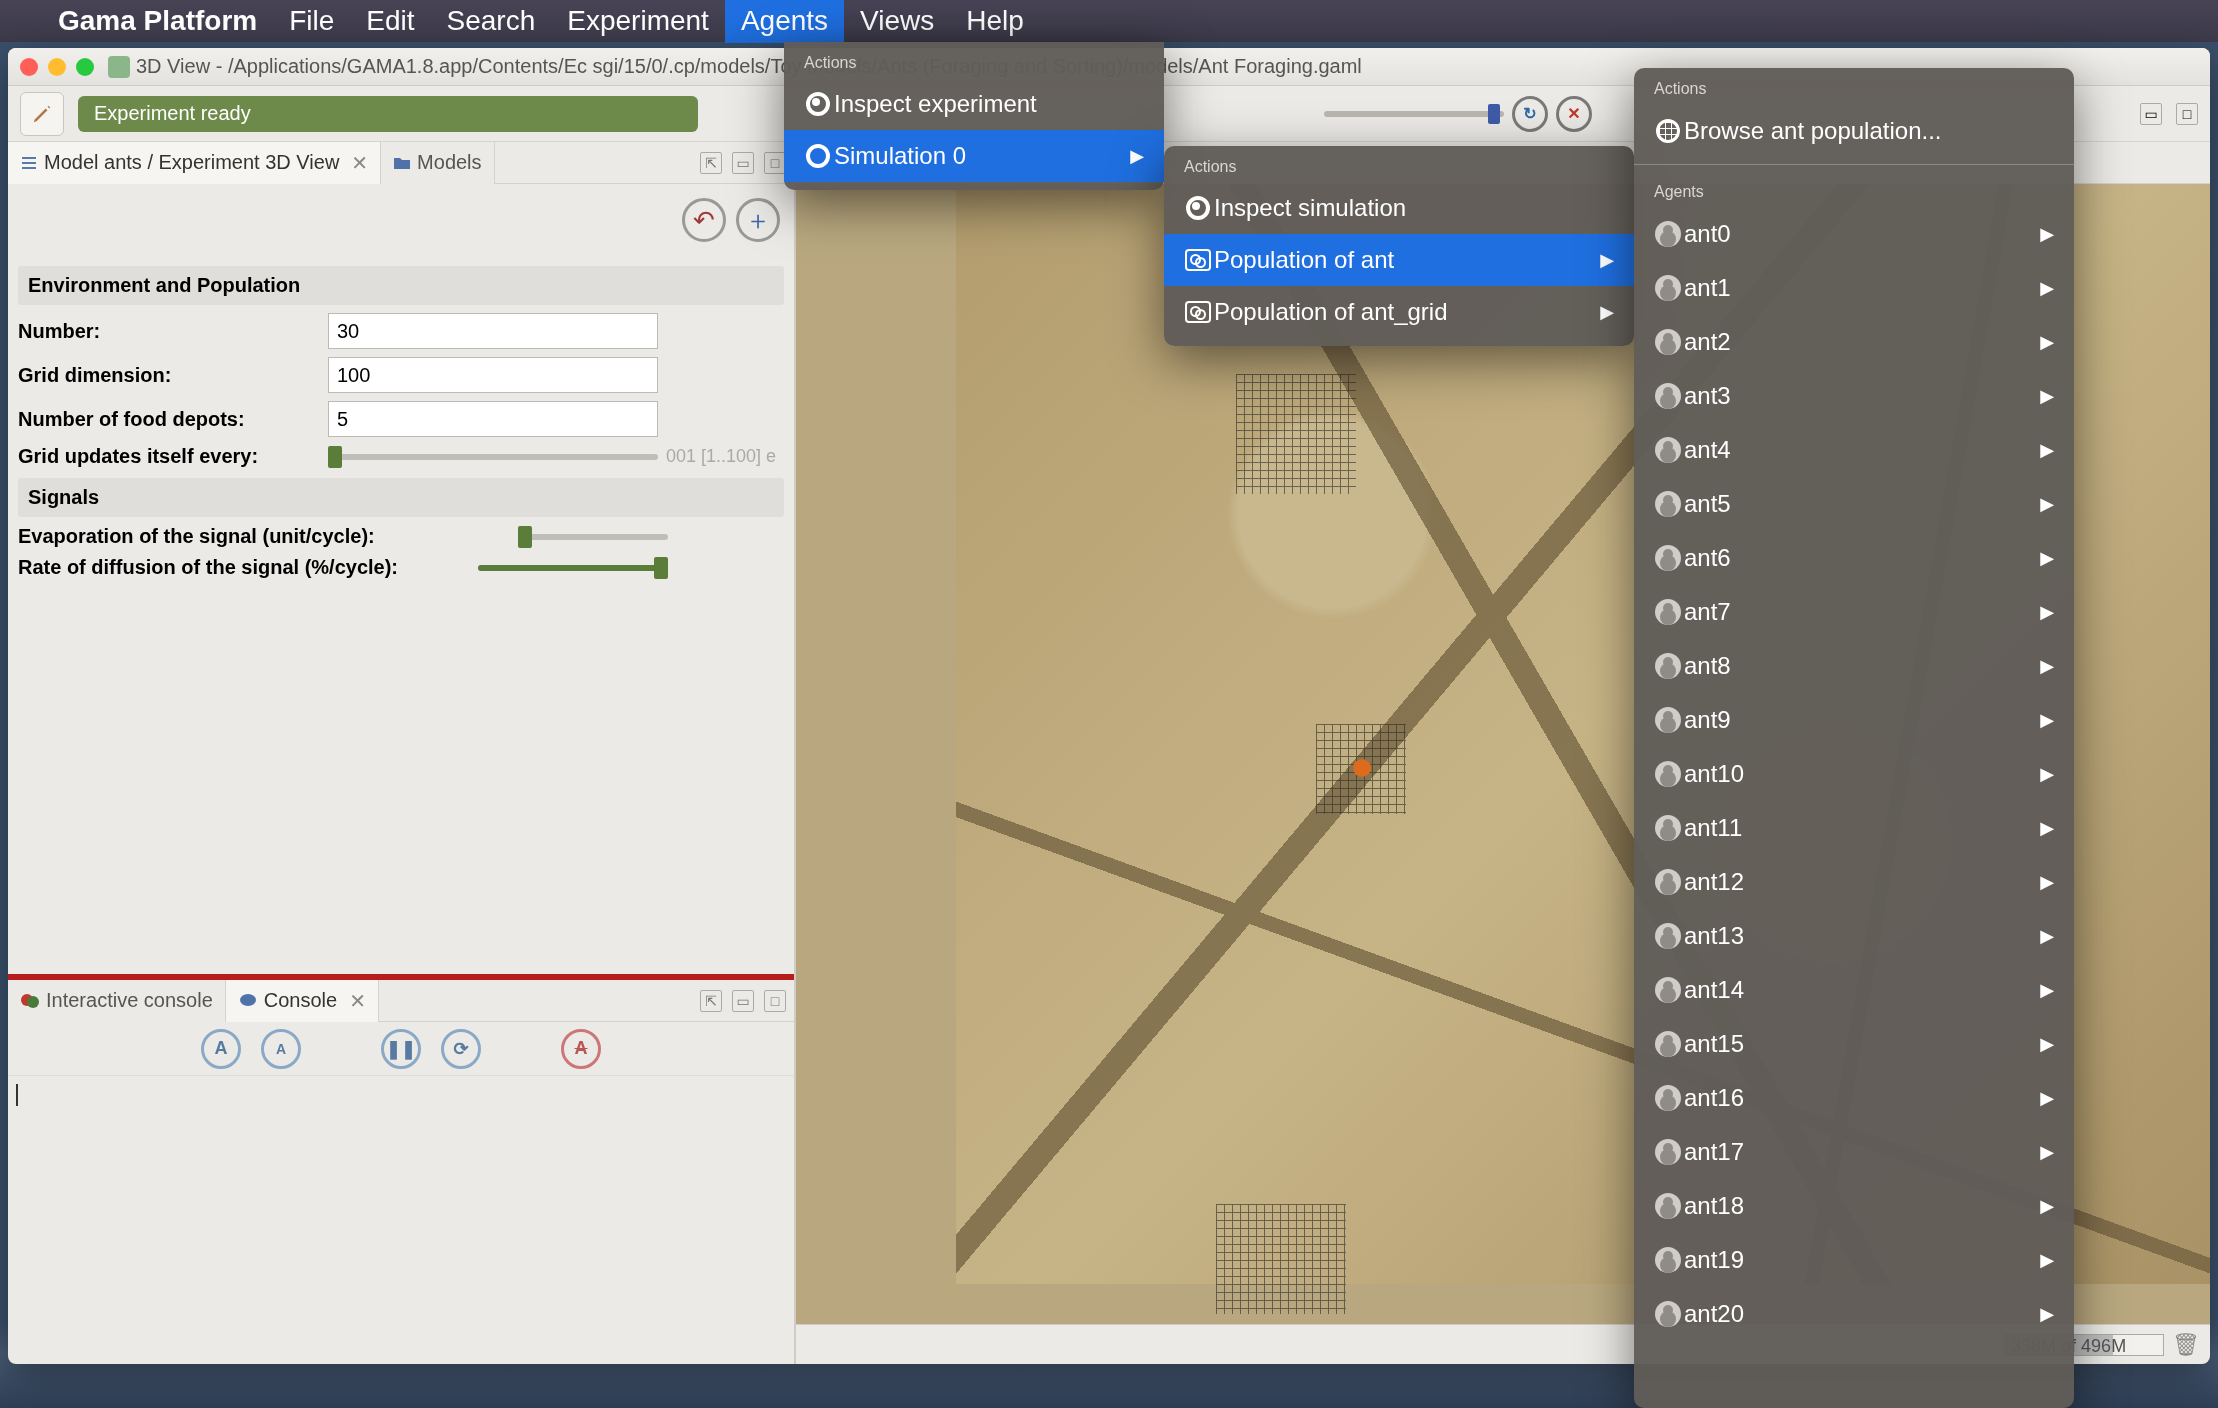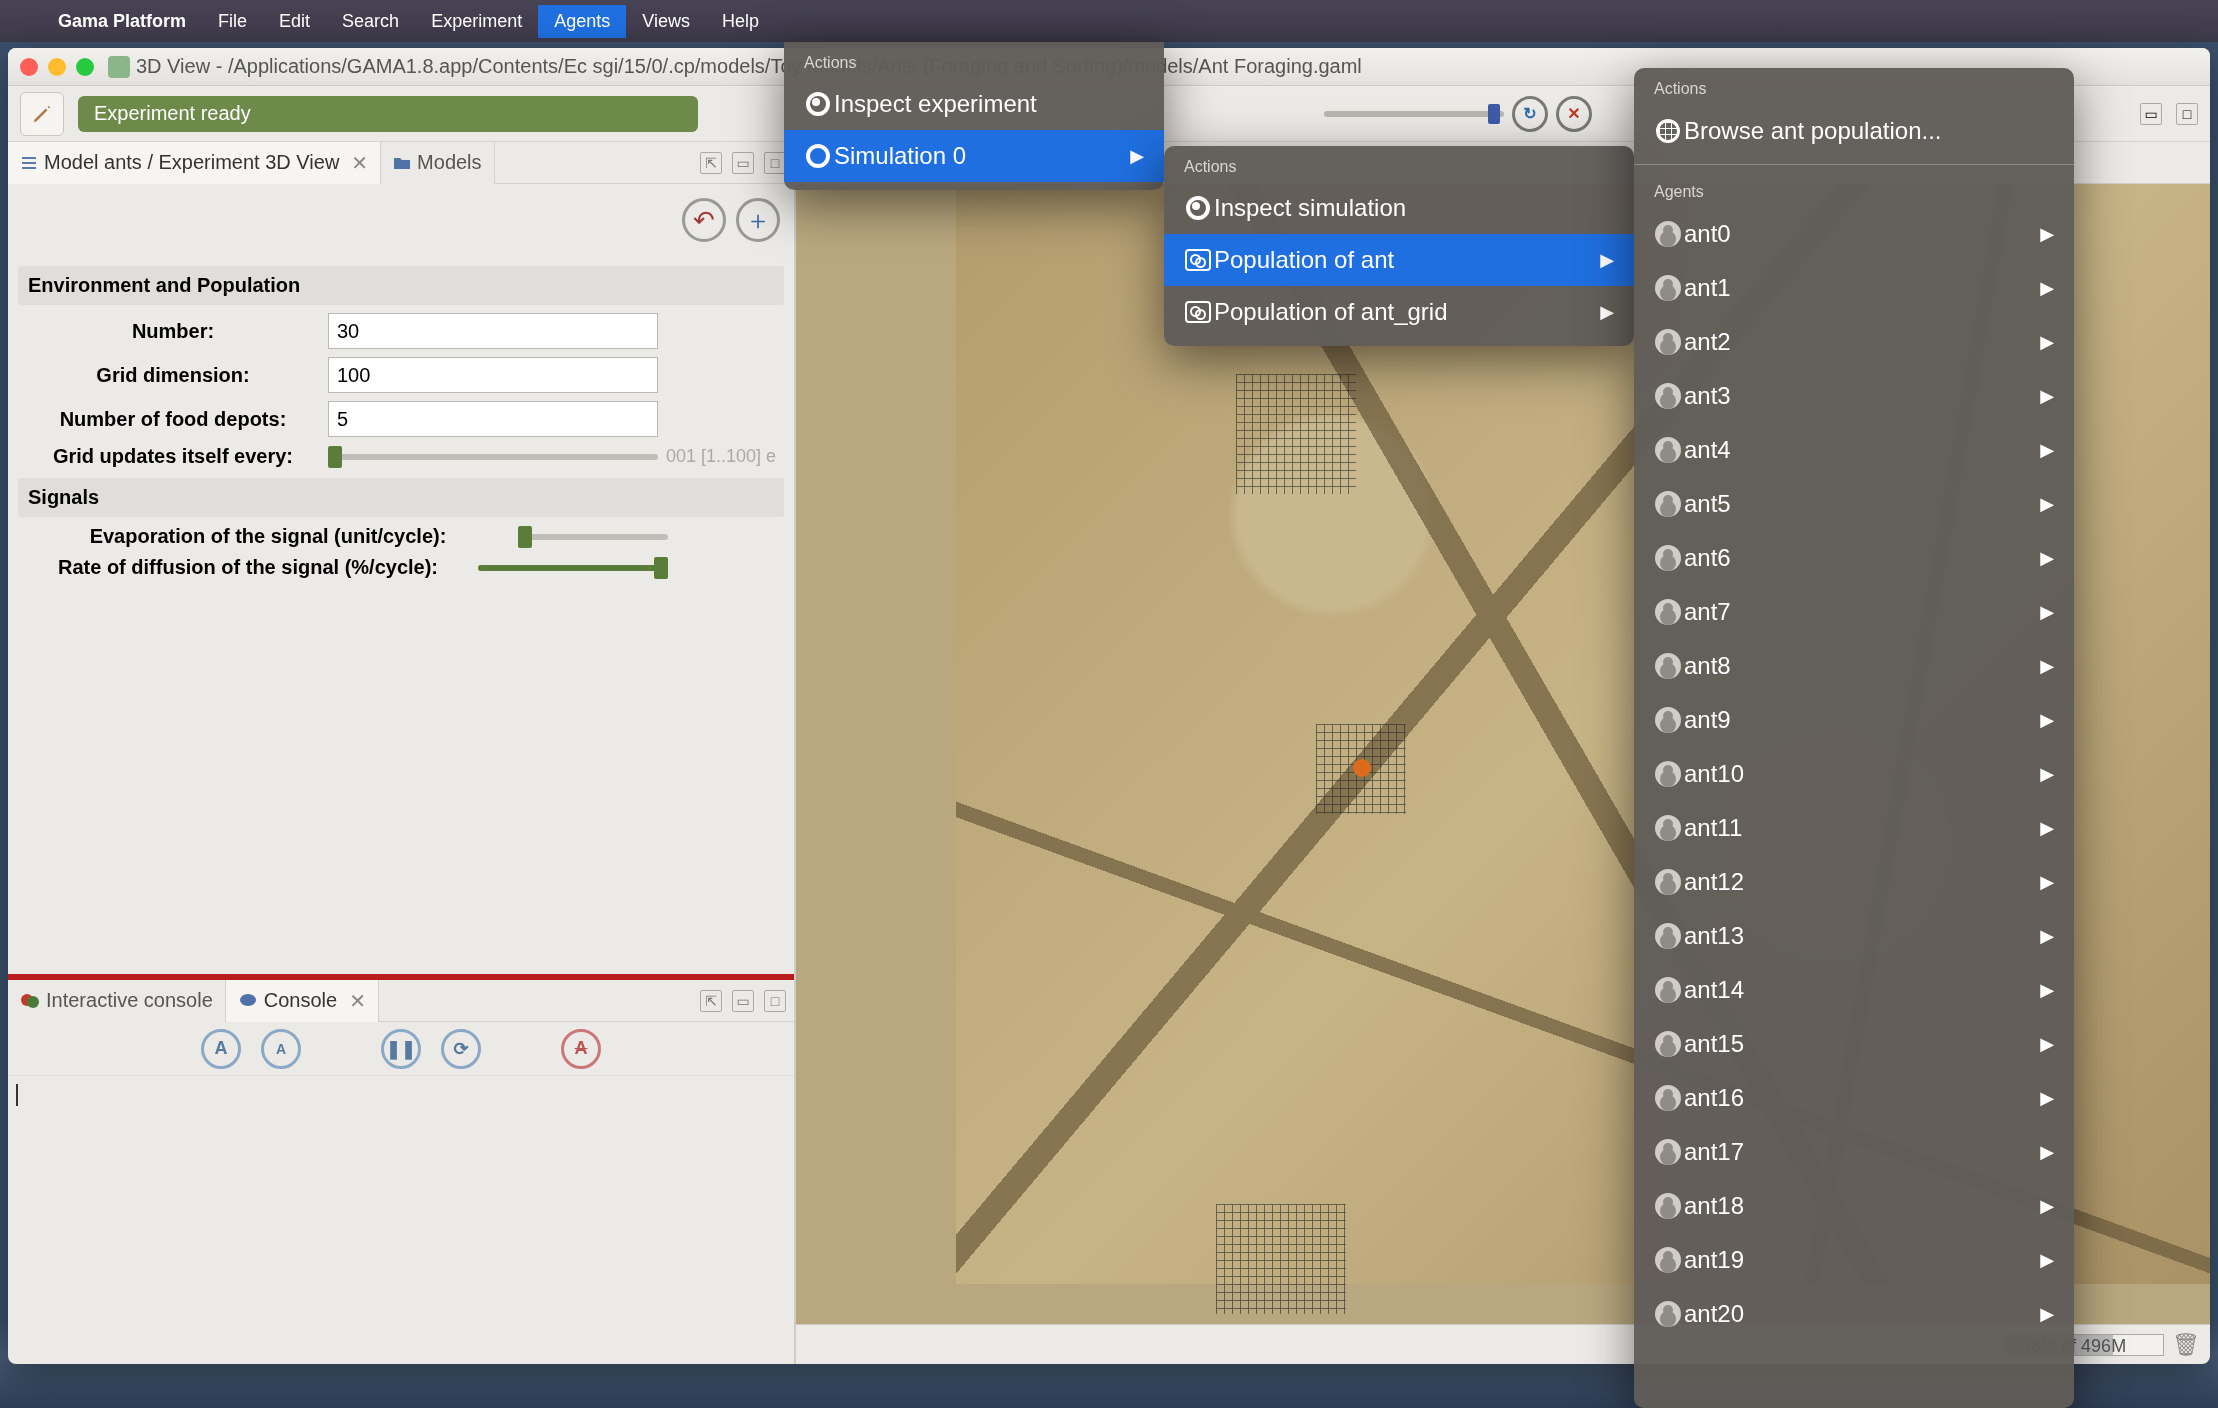--- a/index.html
+++ b/index.html
@@ -1,19 +1,19 @@
 <!DOCTYPE html>
 <html><head>
 <meta charset="utf-8">
 <style>
   * { box-sizing: border-box; margin: 0; padding: 0; font-family: -apple-system, "Helvetica Neue", Arial, sans-serif; }
   body { width: 2218px; height: 1408px; background: #3a506b; overflow: hidden; position: relative; }
 
   
-  .macbar { height: 42px; background: linear-gradient(#474355,#3d3a4a); display:flex; align-items:center; color:#fff; font-size:18px; font-weight:500; }
+  .macbar { height: 42px; background: linear-gradient(#474355,#3d3a4a); display:flex; align-items:center; color:#fff; font-size:28px; font-weight:500; }
   .macbar .apple { width:42px; text-align:center; font-size:22px; }
   .macbar .appname { font-weight:700; padding:0 16px; }
   .macbar .m { padding:6px 16px; cursor:pointer; }
   .macbar .m.sel { background:#1f6fe0; }
 
   
   .win { position:absolute; left:8px; top:48px; right:8px; height:1316px; background:#eceae6; border-radius:8px; overflow:hidden; box-shadow:0 12px 40px rgba(0,0,0,0.4); }
   .titlebar { height:38px; background:linear-gradient(#f2f0ec,#e4e2de); display:flex; align-items:center; padding:0 12px; font-size:20px; color:#555; border-bottom:1px solid #cfcbc5; }
   .traffic { display:flex; gap:10px; margin-right:14px; }
   .tl { width:18px; height:18px; border-radius:50%; }
@@ -46,21 +46,21 @@
   .ticon { width:22px; height:22px; border:1px solid #aaa; border-radius:2px; display:flex; align-items:center; justify-content:center; font-size:14px; }
 
   
   .params { padding:8px 10px; overflow:auto; }
   .toprow { display:flex; justify-content:flex-end; gap:10px; padding:6px 4px 14px; }
   .rbtn { width:44px; height:44px; border:3px solid #999; border-radius:50%; display:flex; align-items:center; justify-content:center; font-size:26px; }
   .rbtn.back { color:#a03a3a; }
   .rbtn.plus { color:#3f6aa8; }
   .grouphdr { background:#e0dedb; padding:8px 10px; font-weight:700; font-size:20px; border-radius:3px; margin:10px 0 6px; }
   .fieldrow { display:flex; align-items:center; margin:8px 0; }
-  .fieldrow label { width:310px; text-align:center; font-weight:700; font-size:20px; }
+  .fieldrow label { width:310px; text-align:left; font-weight:700; font-size:20px; }
   .fieldrow input[type=text] { width:330px; height:36px; border:1px solid #bdbab5; padding:0 8px; font-size:20px; background:#fff; }
   .fieldrow .slider { width:330px; height:6px; background:#c0beb9; position:relative; border-radius:3px; }
   .fieldrow .slider .fill { position:absolute; left:0; top:0; bottom:0; background:#5a7d39; border-radius:3px; }
   .fieldrow .slider .kn { position:absolute; top:-8px; width:14px; height:22px; background:#5a7d39; border-radius:2px; }
   .hint { margin-left:auto; font-size:18px; color:#aaa; padding-right:8px; }
 
   
   .consolewrap { margin-top:auto; border-top:6px solid #b91c1c; height:390px; display:flex; flex-direction:column; }
   .consolebar { height:54px; display:flex; align-items:center; justify-content:center; gap:20px; border-bottom:1px solid #e0ddd9; }
   .cbtn { width:40px; height:40px; border:3px solid #8aa9c7; border-radius:50%; display:flex; align-items:center; justify-content:center; color:#567aa0; font-size:18px; font-weight:700; }

